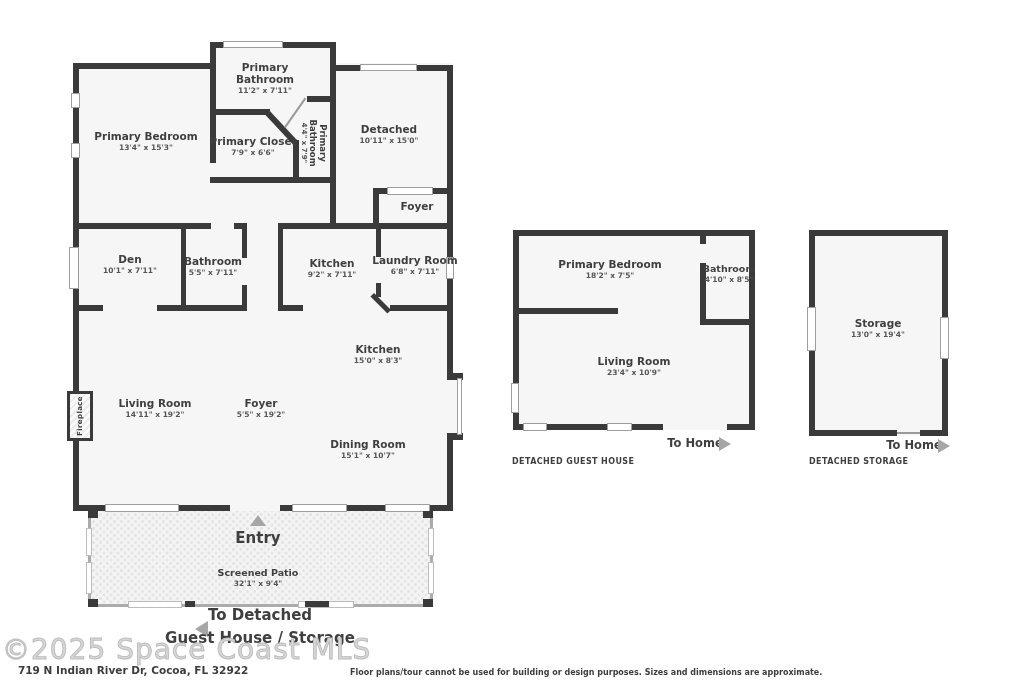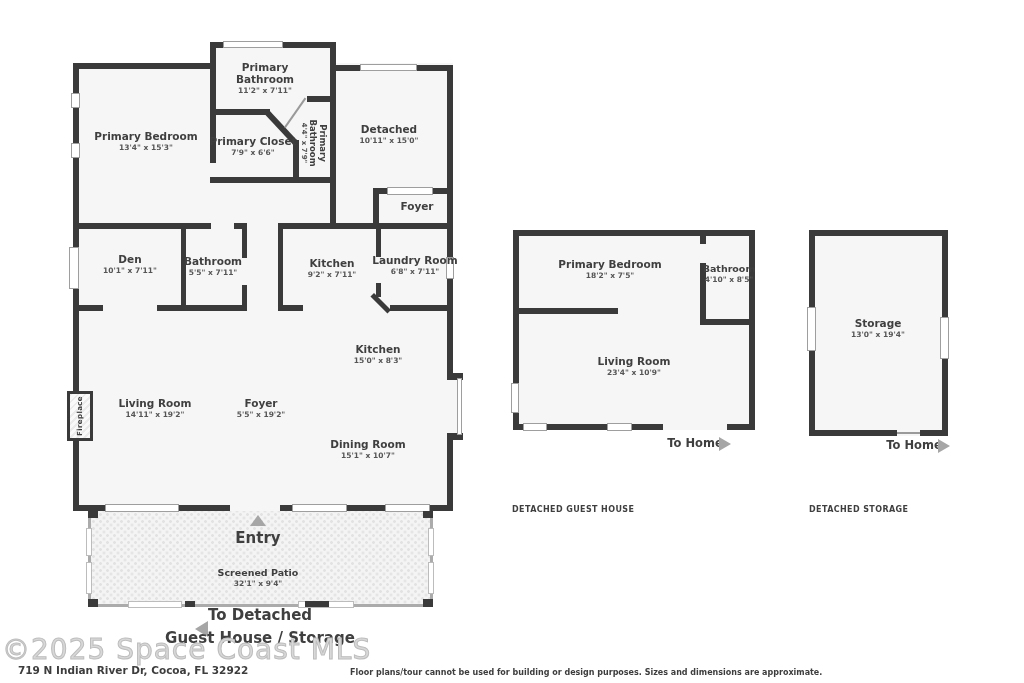--- a/index.html
+++ b/index.html
@@ -16,21 +16,21 @@
      background-image:radial-gradient(#e2e2e2 1px,transparent 1.7px),
                       radial-gradient(#e2e2e2 1px,transparent 1.7px);
      background-size:7px 7px;background-position:0 0,3.5px 3.5px;}
   .rl{position:absolute;transform:translateX(-50%);text-align:center;color:#3f3f3f;white-space:nowrap;}
   .rl.wrap{white-space:normal;width:64px;}
   .rl.vrot{transform:translate(-50%,-50%) rotate(90deg);width:56px;white-space:normal;}
   .rn{font-weight:bold;font-size:10.5px;line-height:1.12;}
   .rd{font-weight:bold;font-size:7.5px;color:#555555;margin-top:1px;line-height:1.1;}
   .vrot .rn{font-size:8.5px;}
   .vrot .rd{font-size:7px;}
-  .caption{position:absolute;font-weight:bold;font-size:8px;letter-spacing:.4px;color:#3f3f3f;white-space:nowrap;margin-top:48px;}
+  .caption{position:absolute;font-weight:bold;font-size:8px;letter-spacing:.4px;color:#3f3f3f;white-space:nowrap;}
   .tohome{position:absolute;transform:translateX(-50%);font-weight:bold;font-size:11.5px;color:#3f3f3f;white-space:nowrap;}
   .small-label{position:absolute;transform:translateX(-50%);font-weight:bold;font-size:15px;color:#3f3f3f;white-space:nowrap;line-height:1.25;}
   .arrow-up{position:absolute;width:0;height:0;border-left:8px solid transparent;border-right:8px solid transparent;border-bottom:11px solid #a6a6a6;}
   .arrow-left{position:absolute;width:0;height:0;border-top:8px solid transparent;border-bottom:8px solid transparent;border-right:13px solid #a6a6a6;}
   .arrow-right{position:absolute;width:0;height:0;border-top:7px solid transparent;border-bottom:7px solid transparent;border-left:12px solid #a6a6a6;}
   .fireplace{position:absolute;left:67px;top:391px;width:26px;height:50px;box-sizing:border-box;
      border:3px solid #3a3a3a;display:flex;align-items:center;justify-content:center;
      background:repeating-linear-gradient(135deg,#ebebeb 0 2px,#f9f9f9 2px 5px);}
   .fp-text{transform:rotate(-90deg);font-size:7px;font-weight:bold;color:#3f3f3f;letter-spacing:.4px;white-space:nowrap;}
   .watermark{position:absolute;left:2px;top:633px;font-size:28px;letter-spacing:1px;

